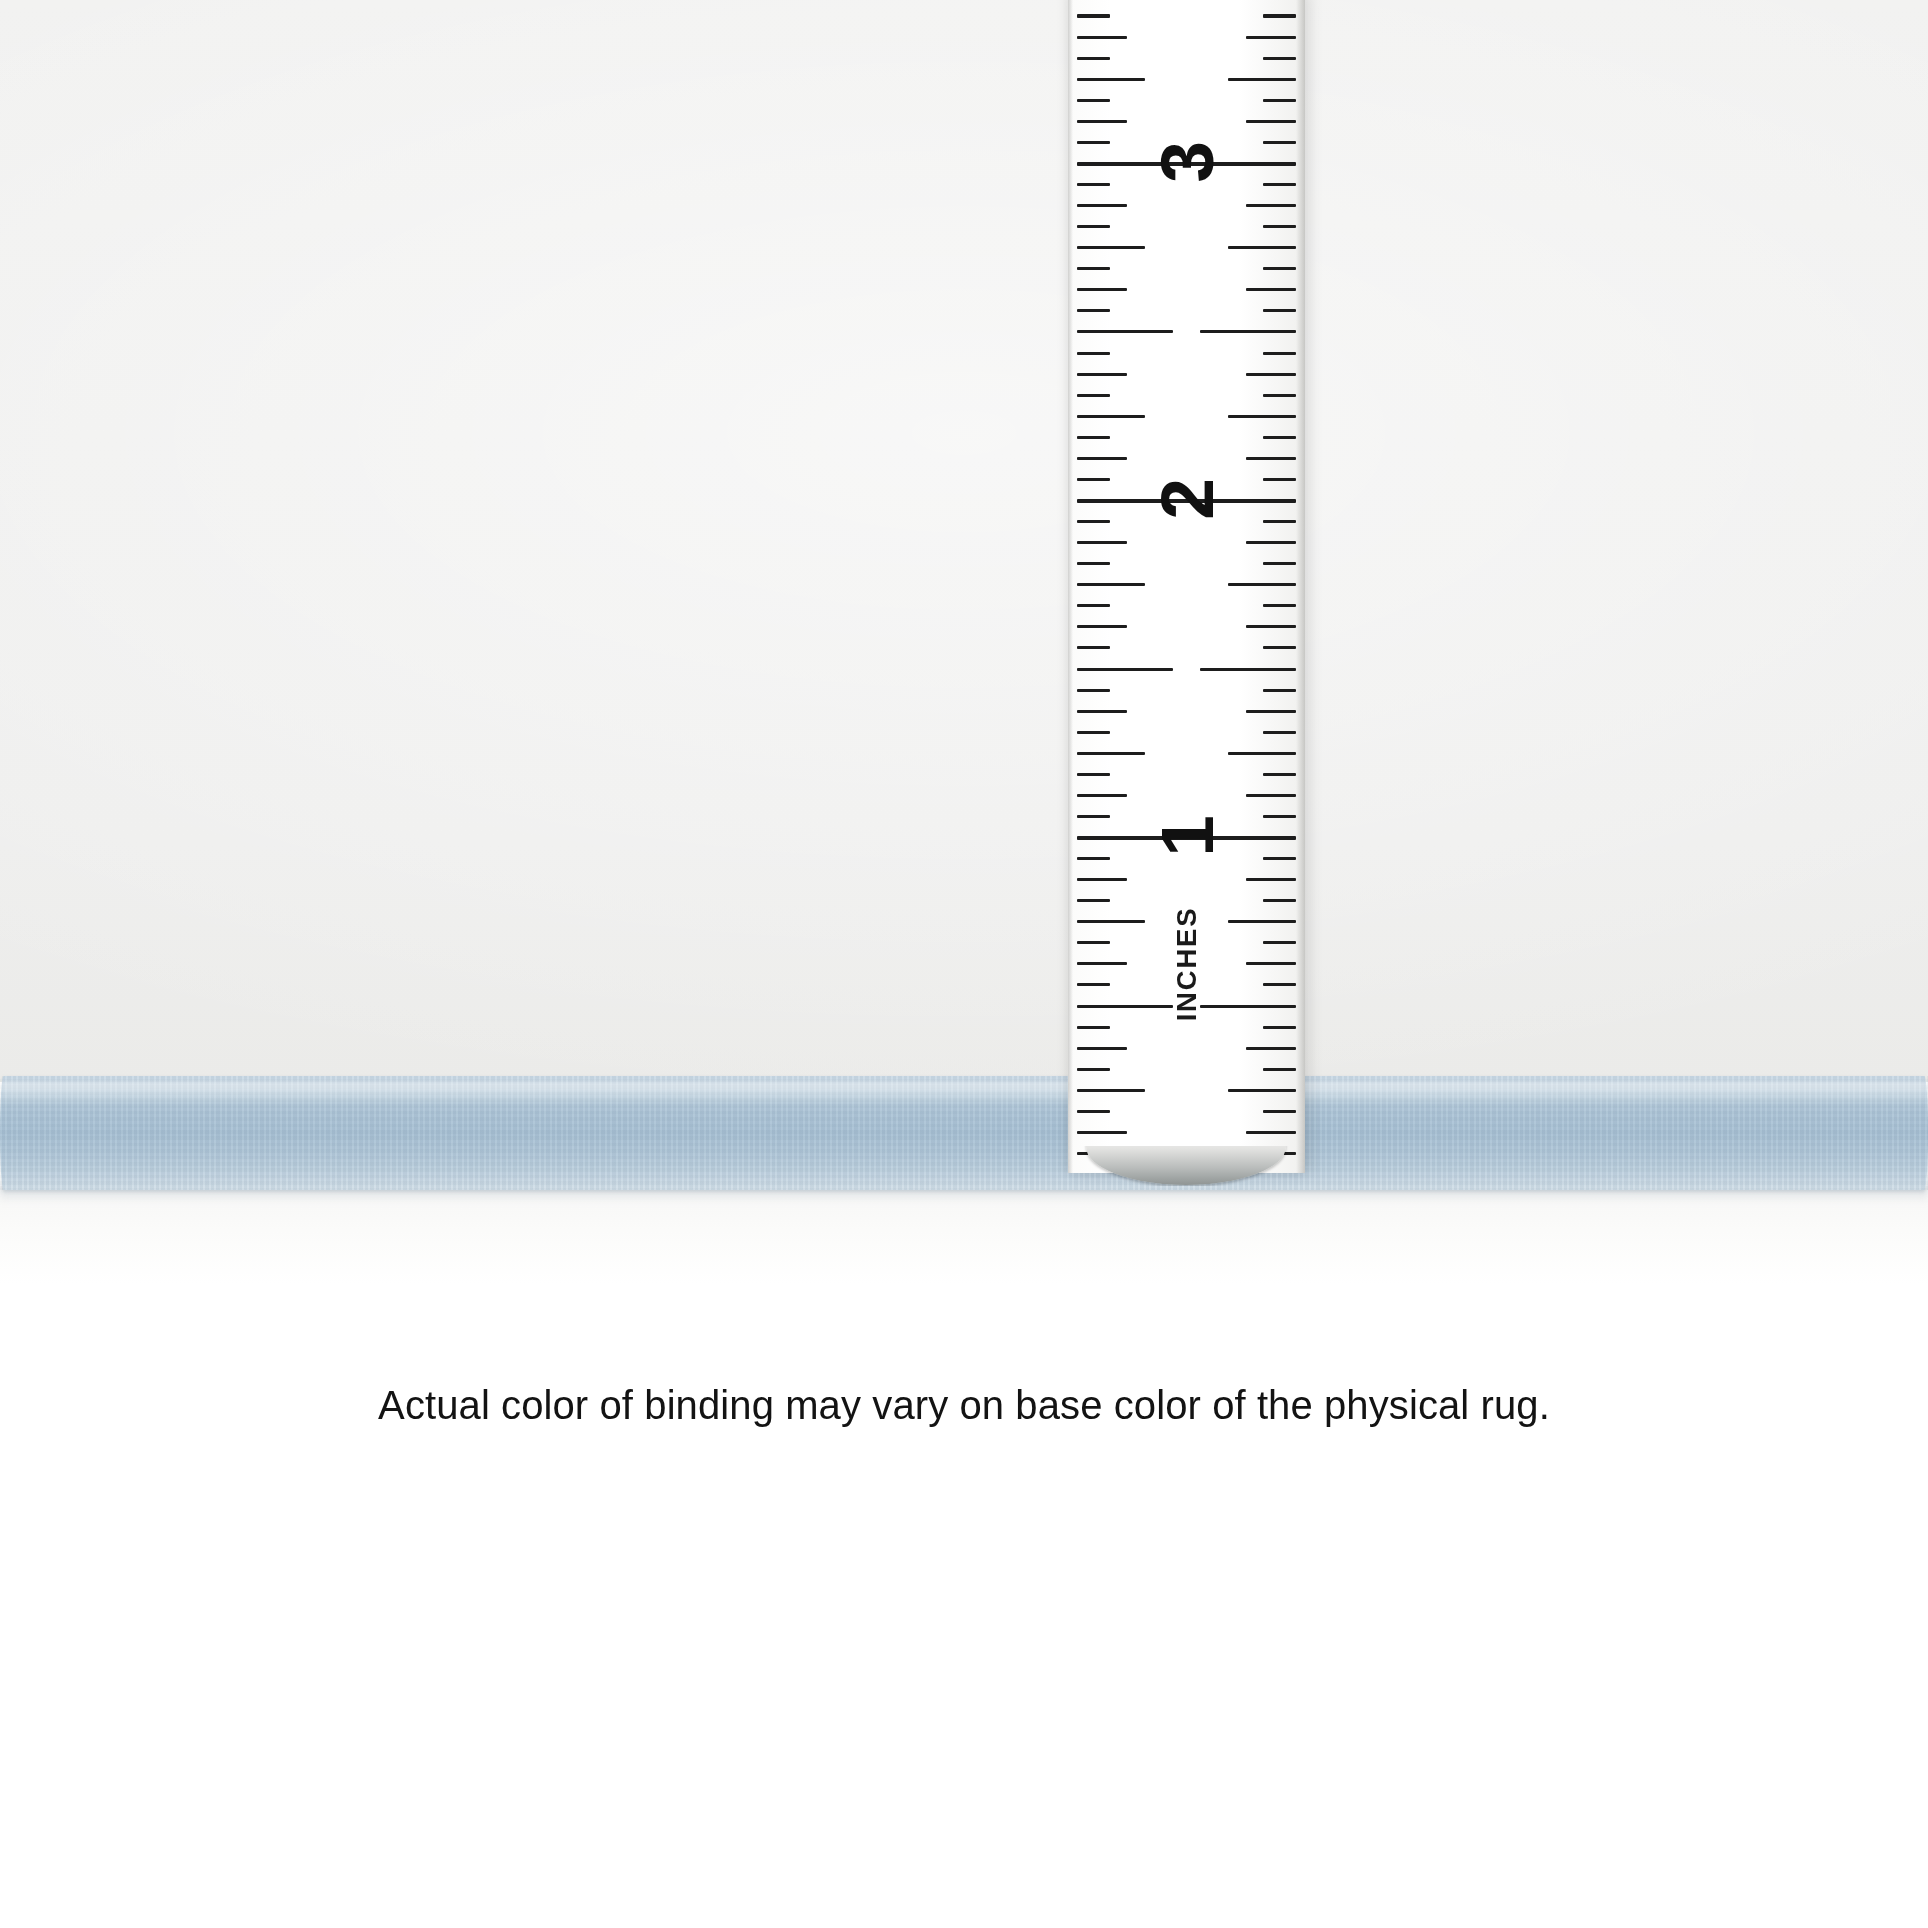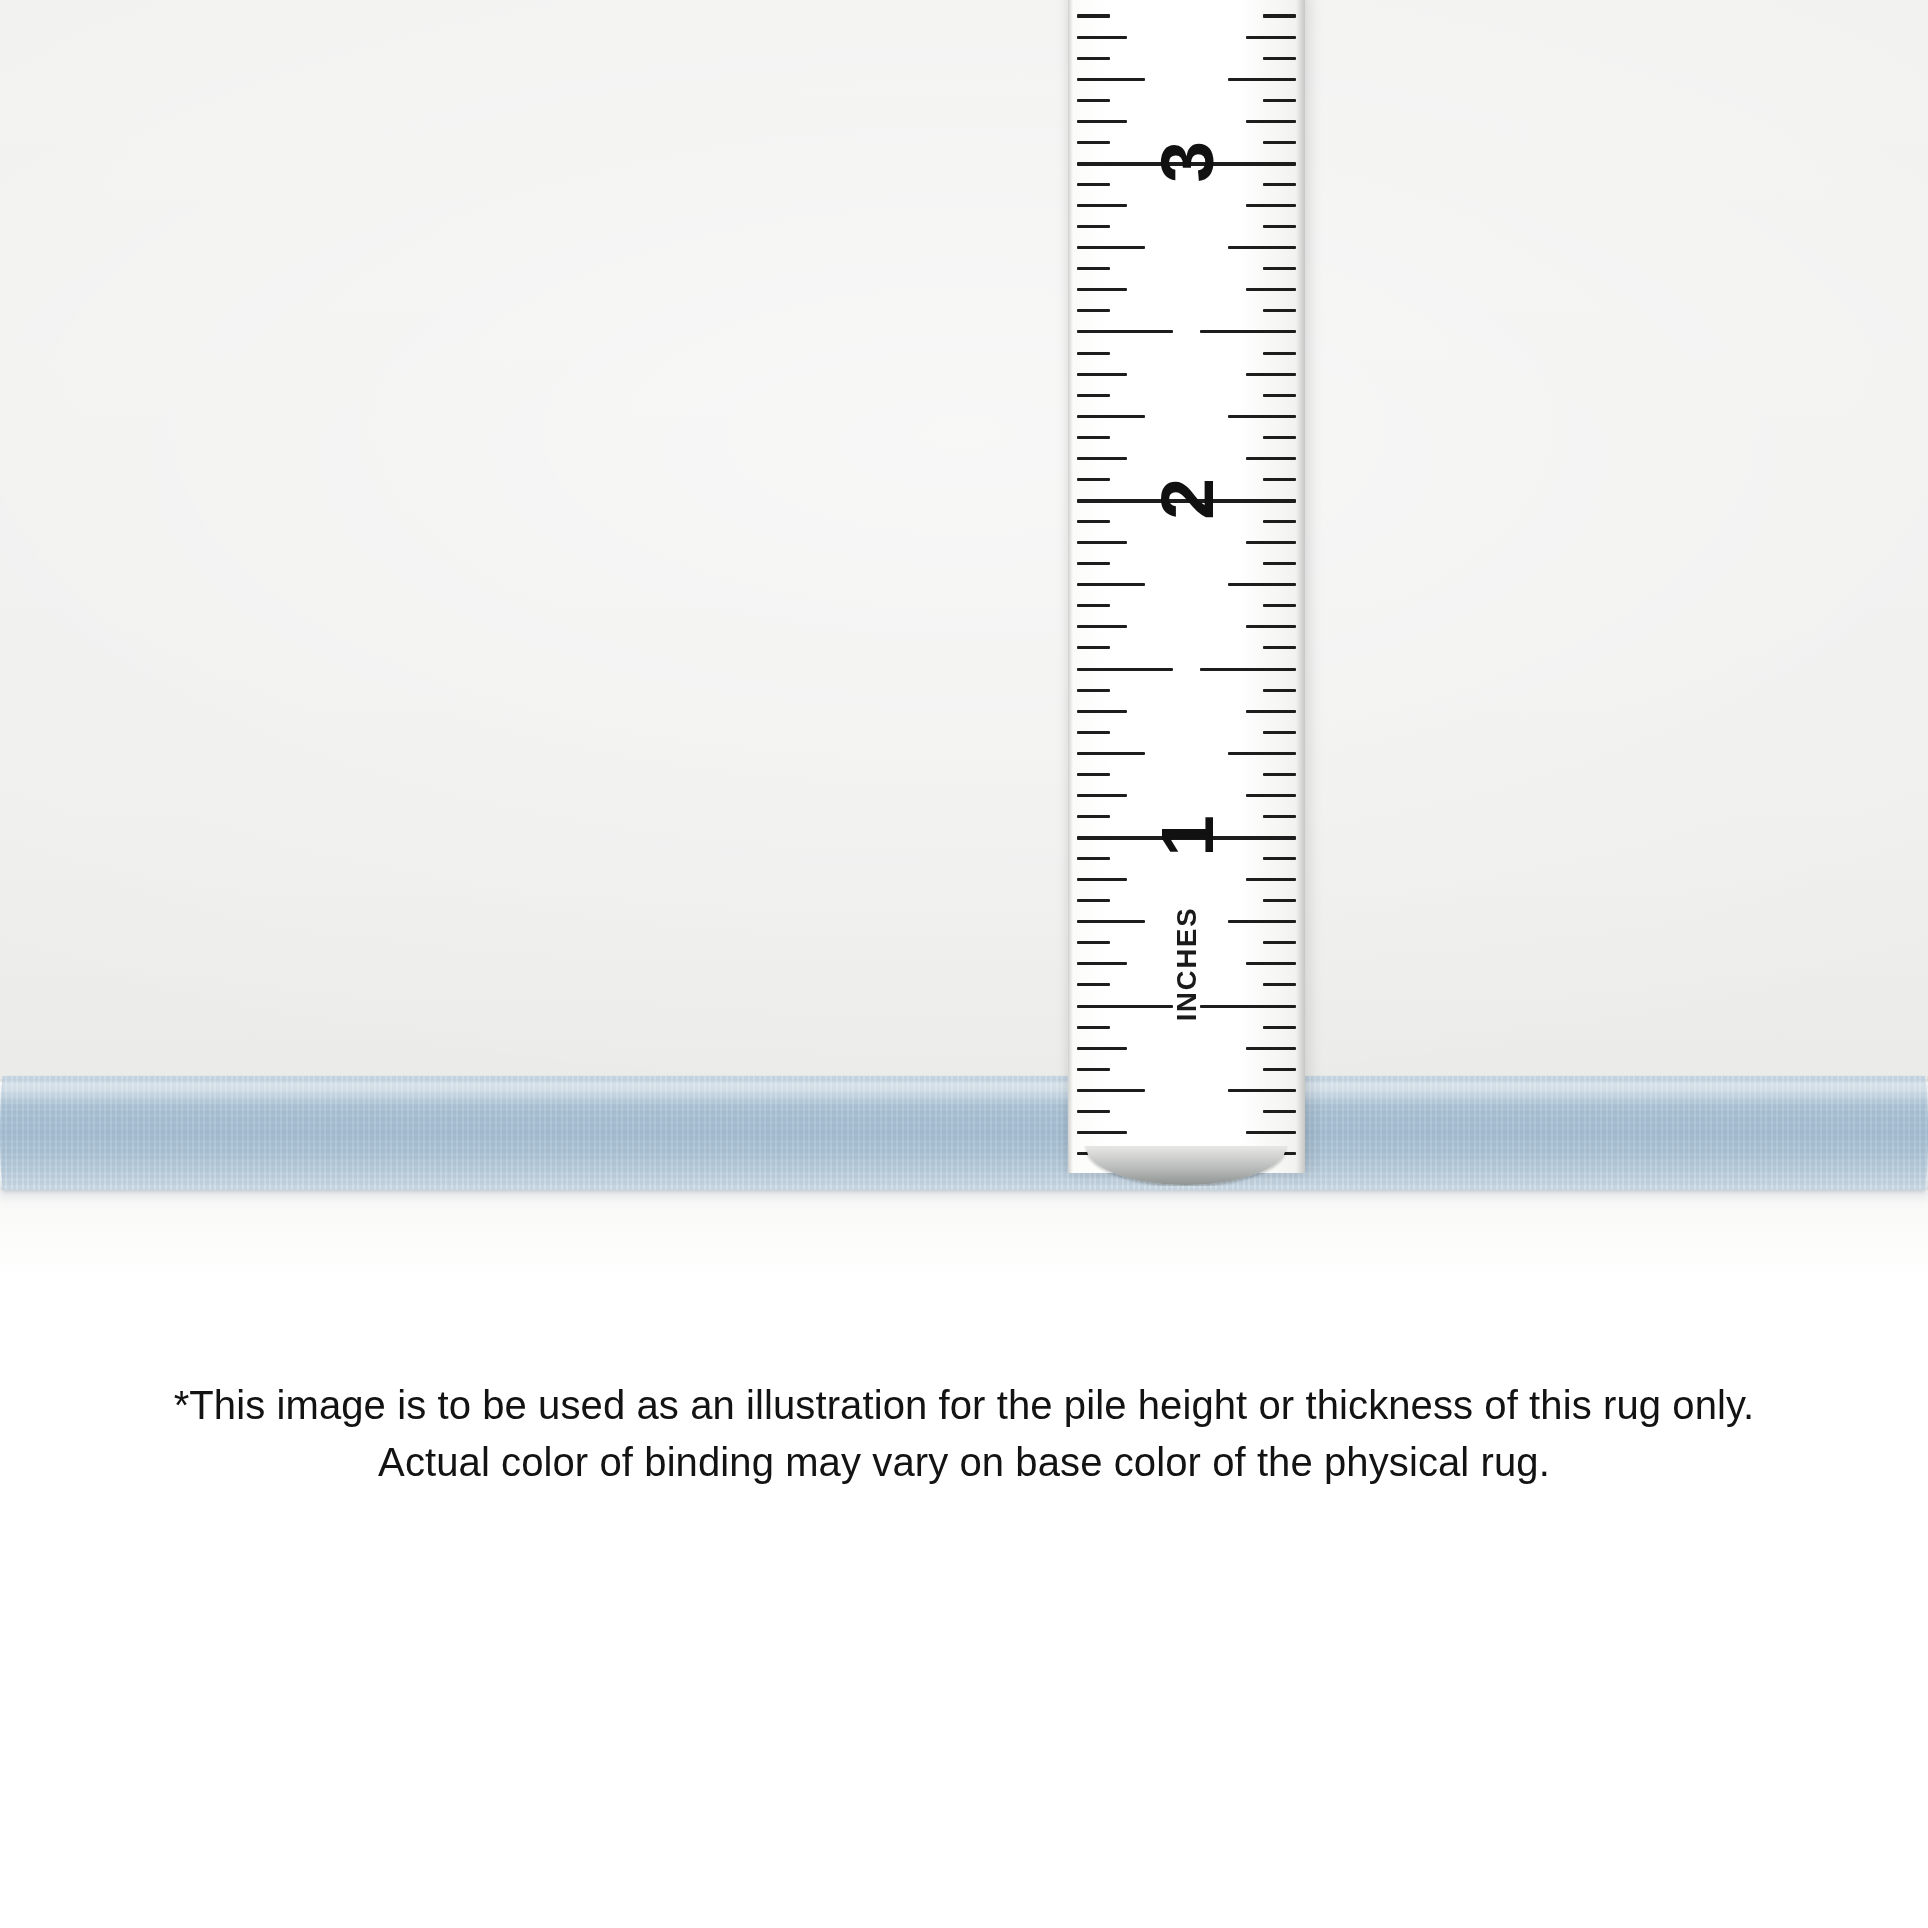--- a/index.html
+++ b/index.html
@@ -342,16 +342,15 @@
       <div class="inch-label" style="top: 169px;">3</div>
     </div>
 
   <div class="ruler-tip">
     <div class="ruler-tip-metal"></div>
   </div>
 
 </div>
 
 <div class="caption">
-  <span class="line">*This image is to be used as an illustration for the pile height or thickness of this rug only.</span>
   <span class="line">Actual color of binding may vary on base color of the physical rug.</span>
 </div>
 
 
 </body></html>

